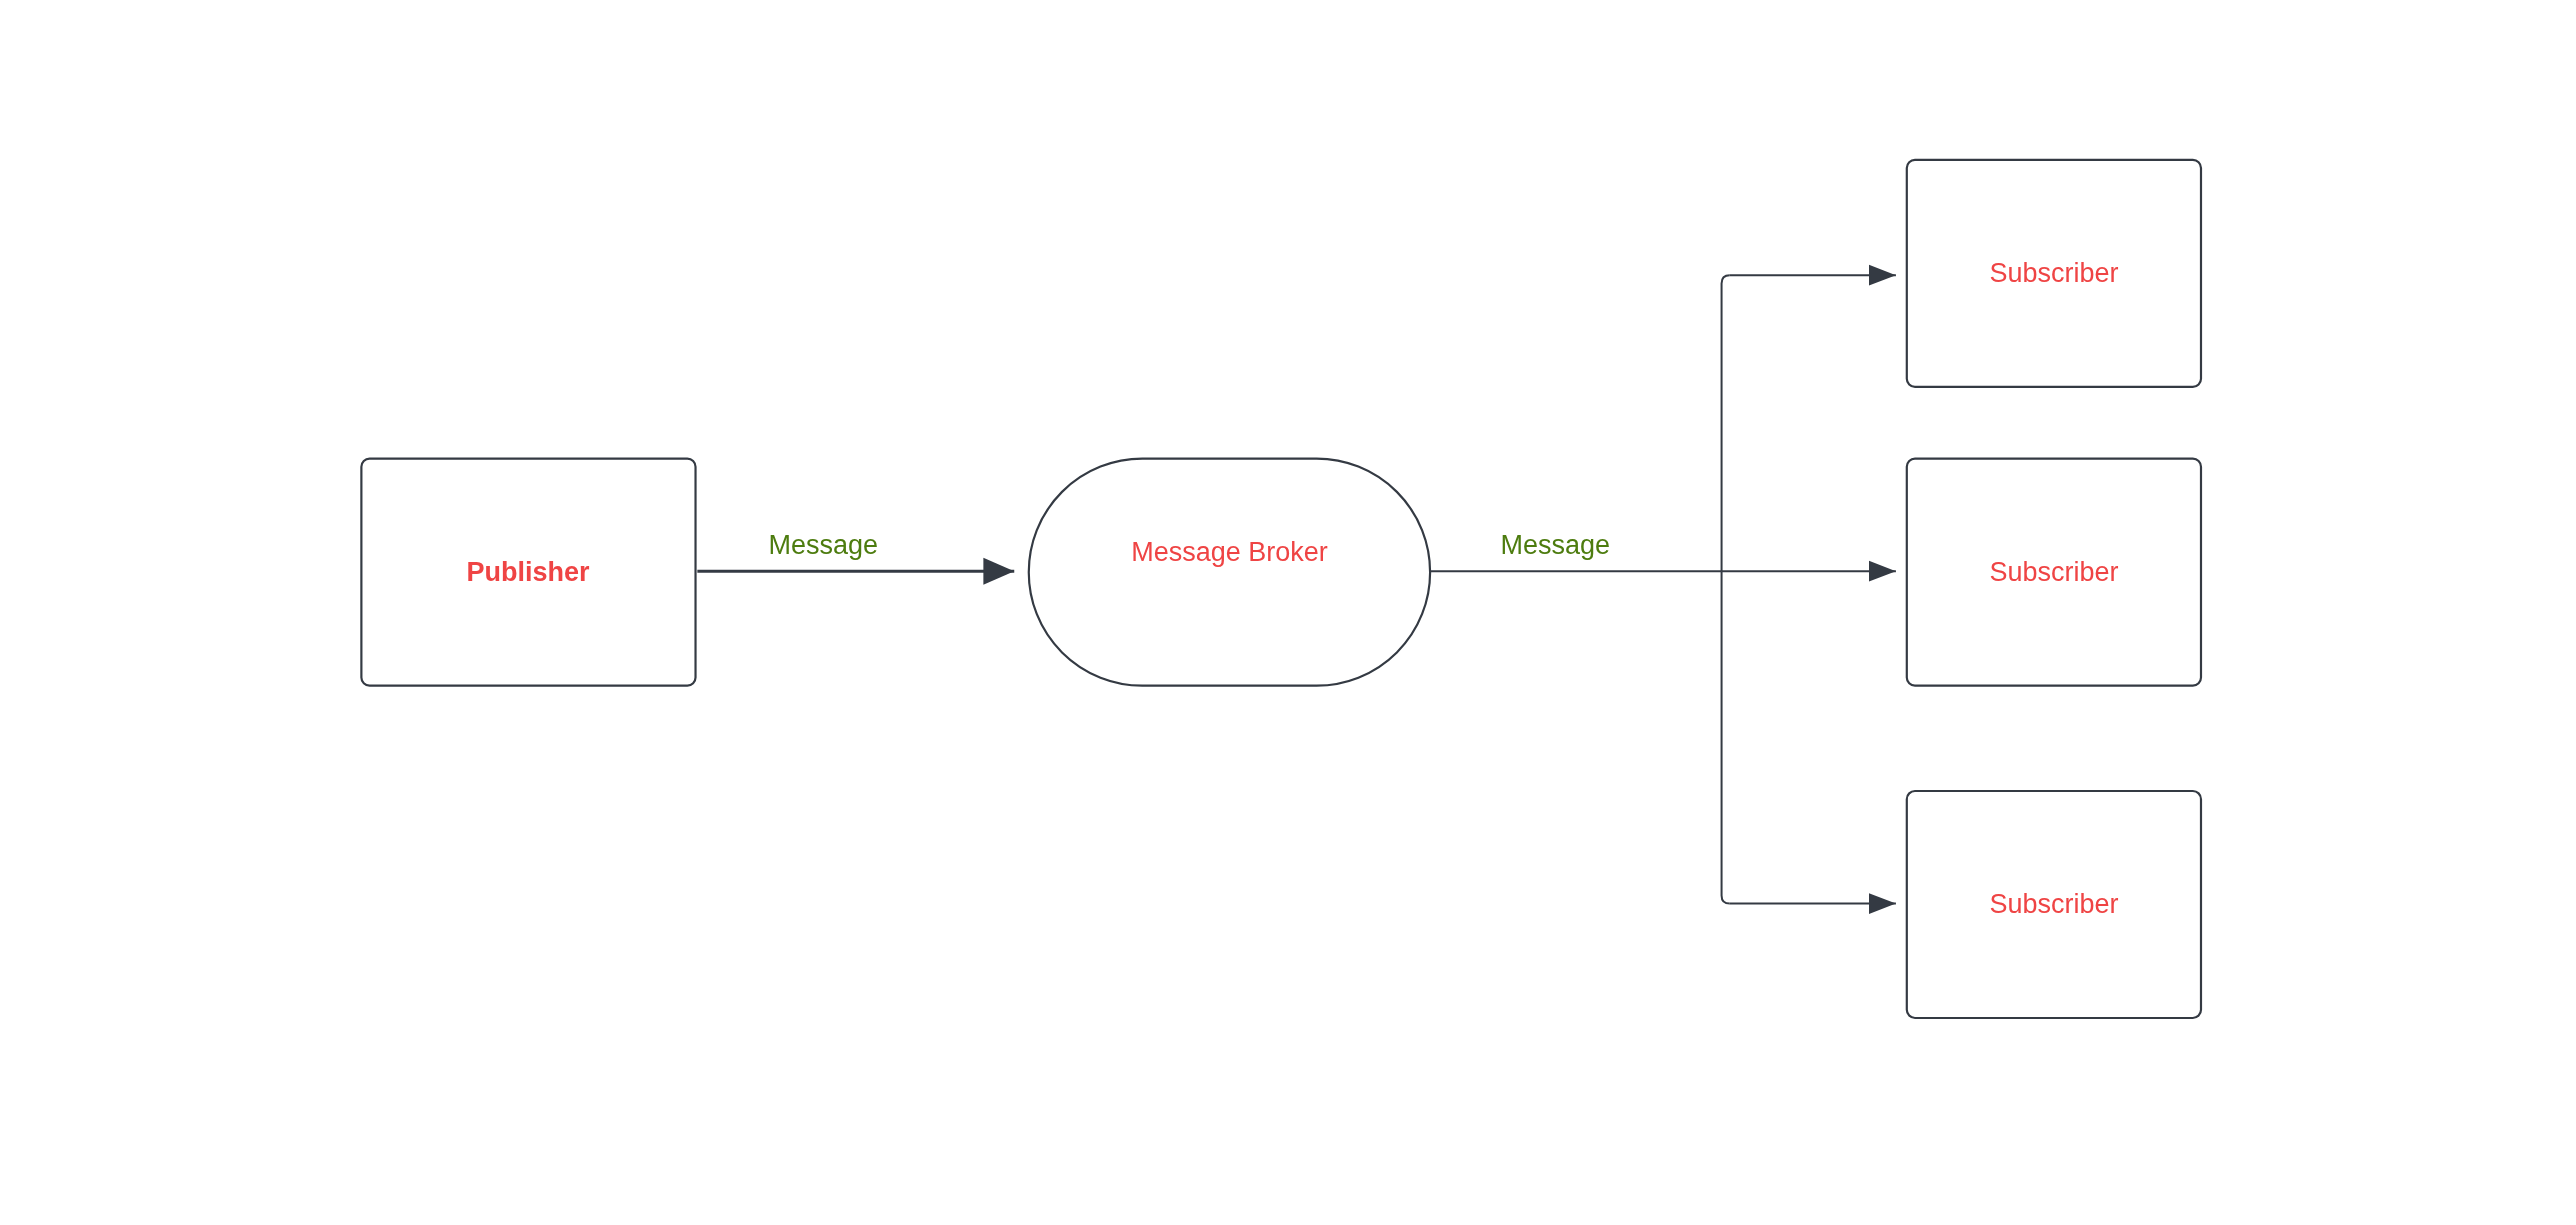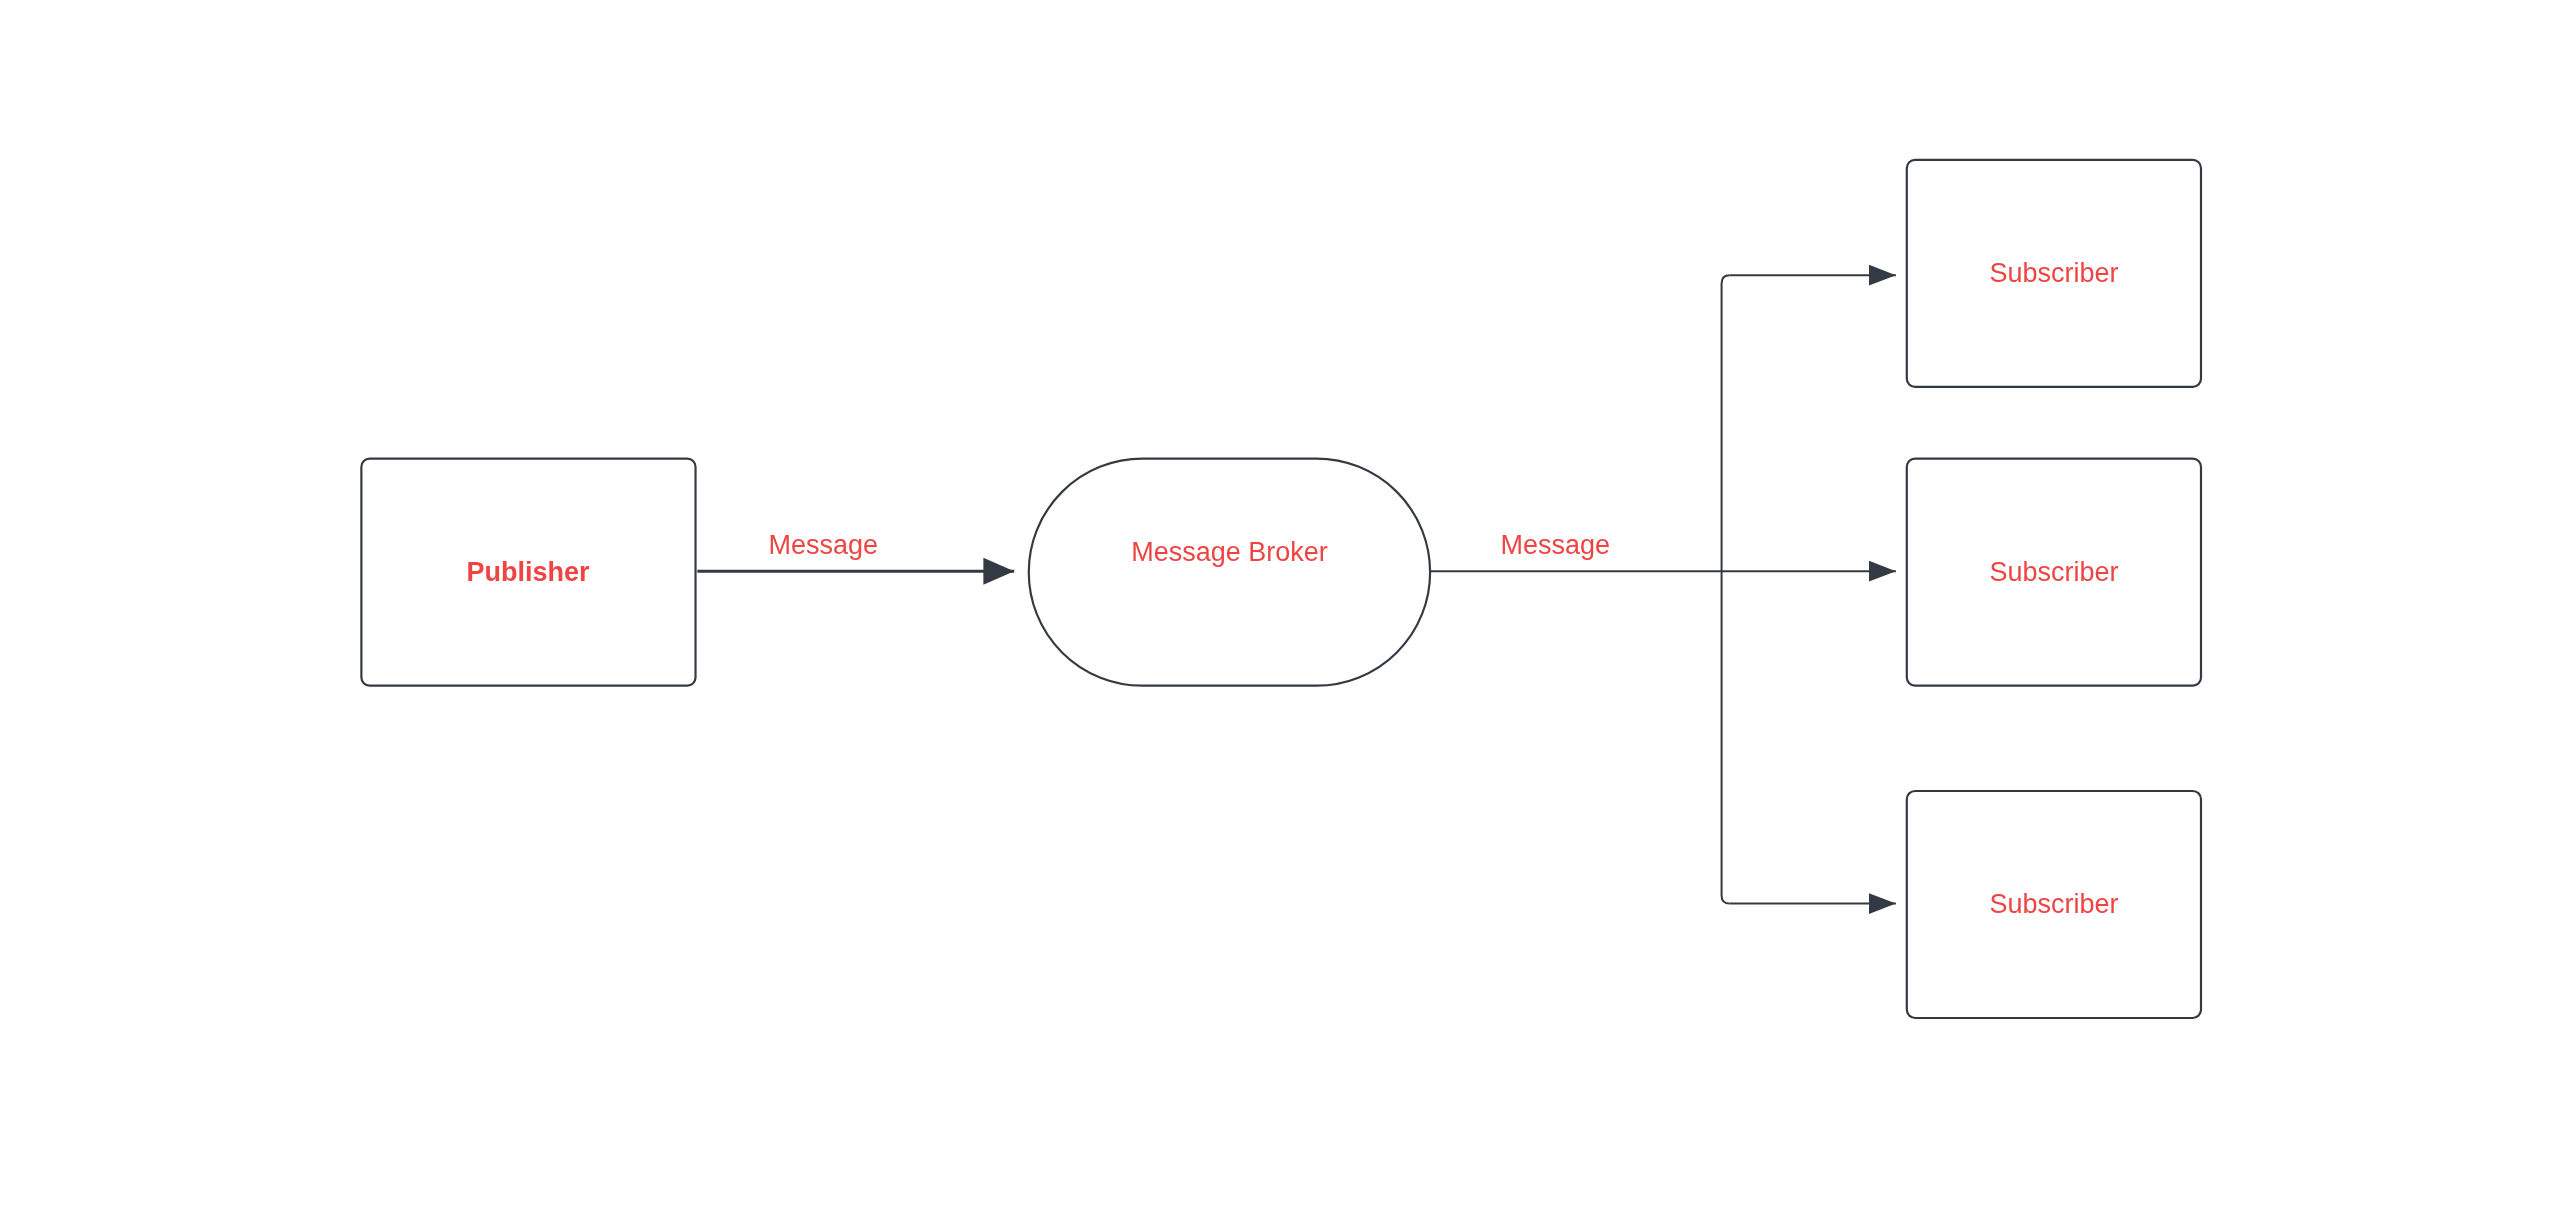--- a/index.html
+++ b/index.html
@@ -36,21 +36,21 @@
     line-height: 1.2;
     color: #ef4444;
     white-space: nowrap;
     pointer-events: none;
   }
   .edge-label {
     position: absolute;
     font-family: "Liberation Sans", sans-serif;
     font-size: 27px;
     line-height: 1.2;
-    color: #ef4444;
+    color: #4d7c0f;
     white-space: nowrap;
     text-align: center;
     background: #ffffff;
     padding: 0 5.4px;
   }
   
   .node-hit {
     position: absolute;
     background: transparent;
   }

